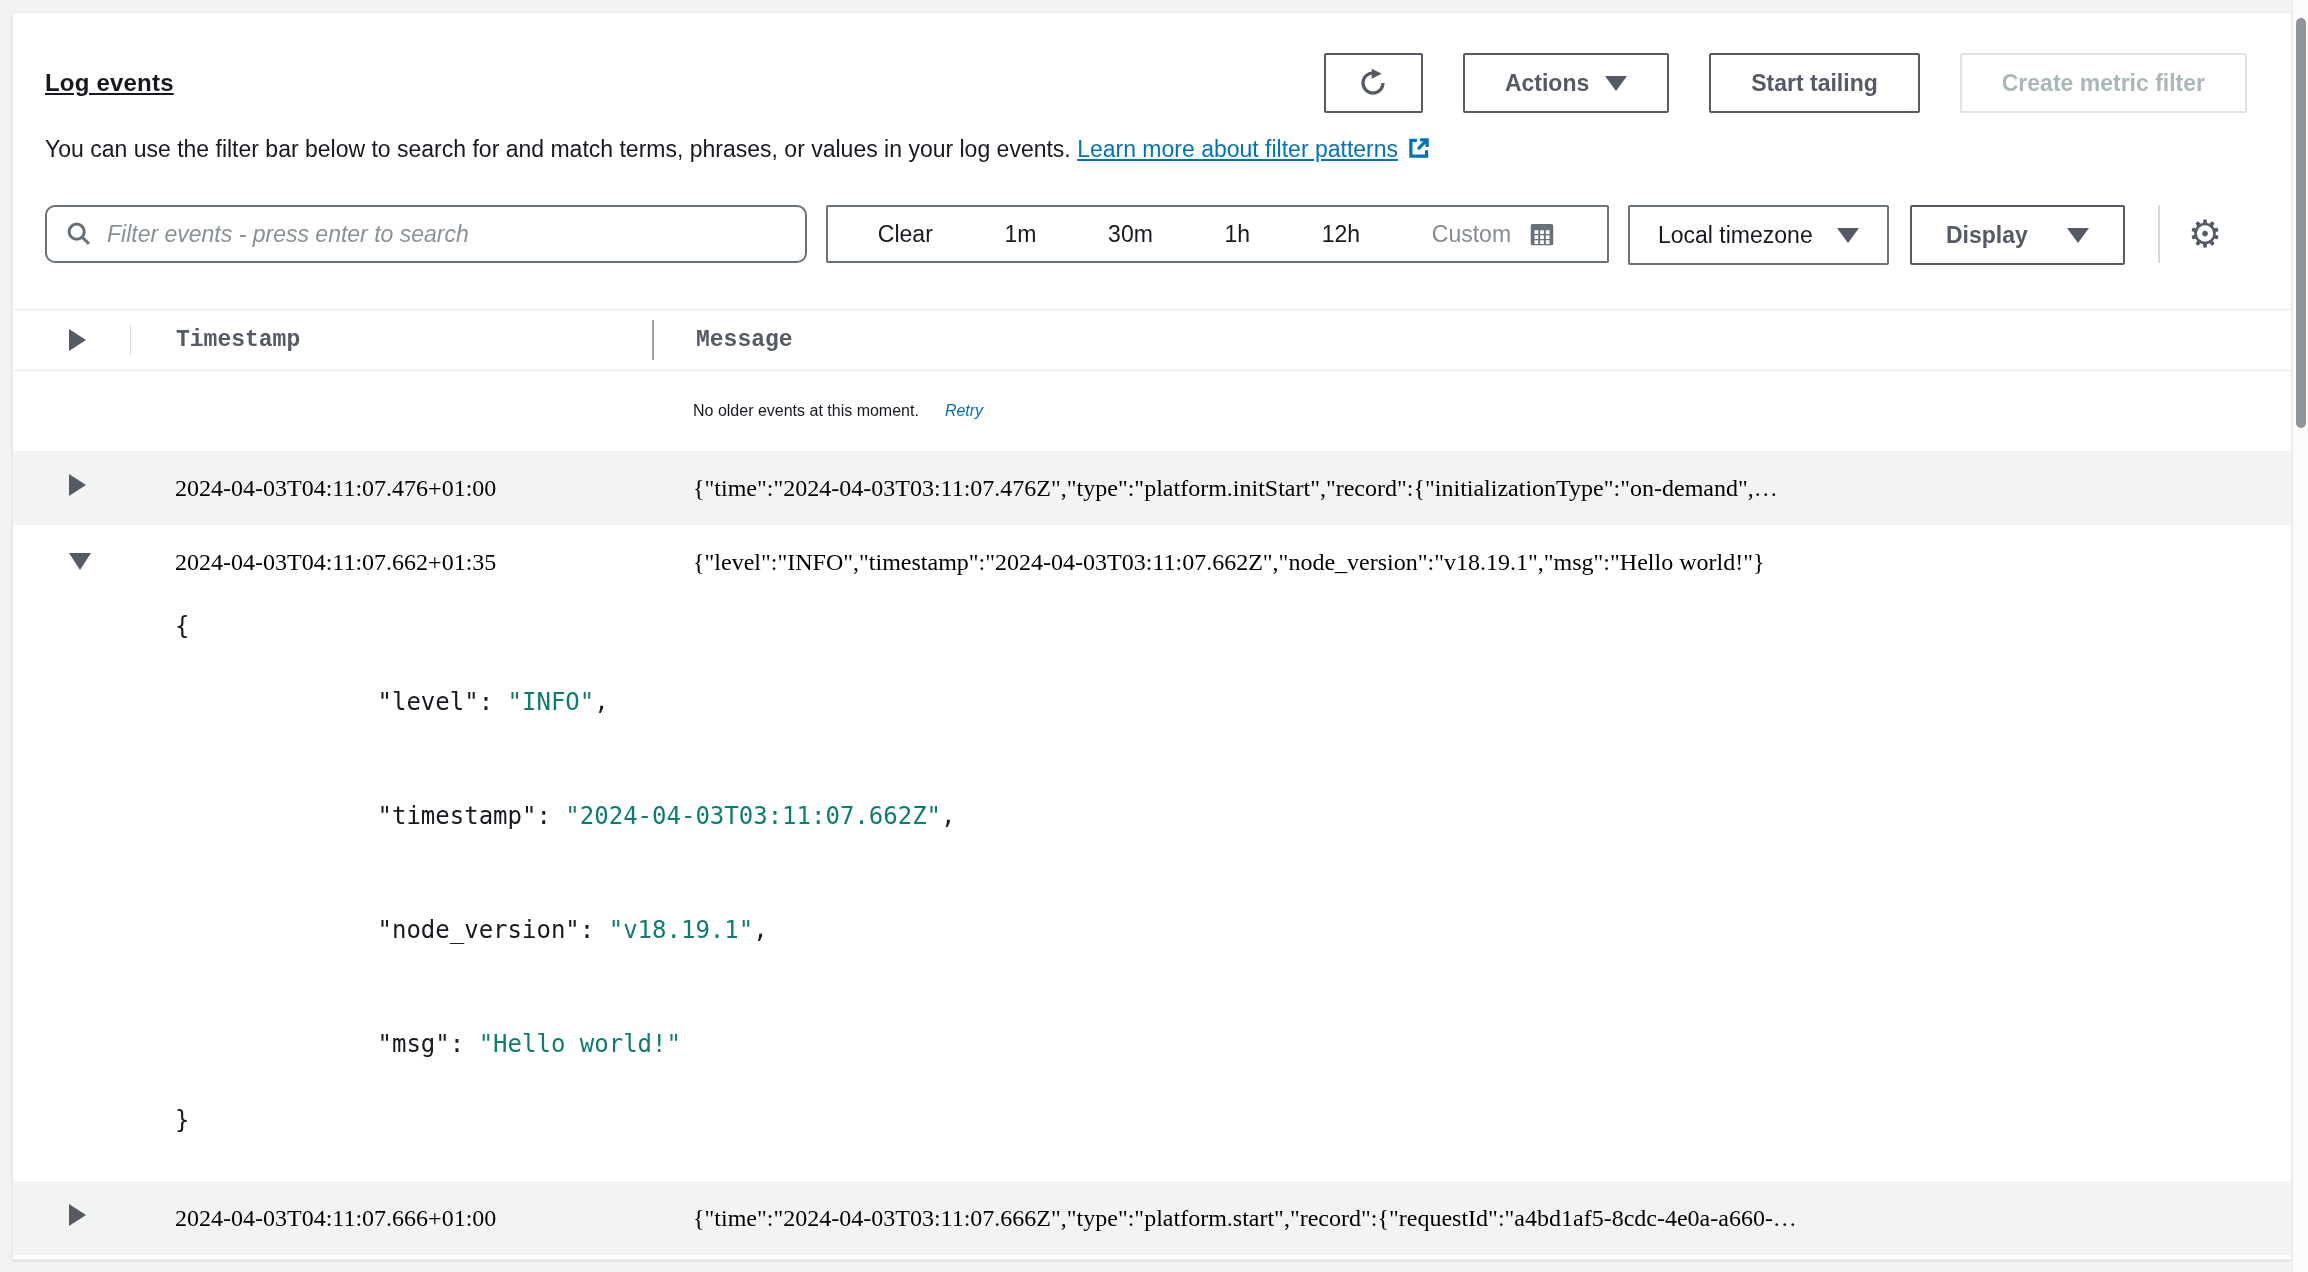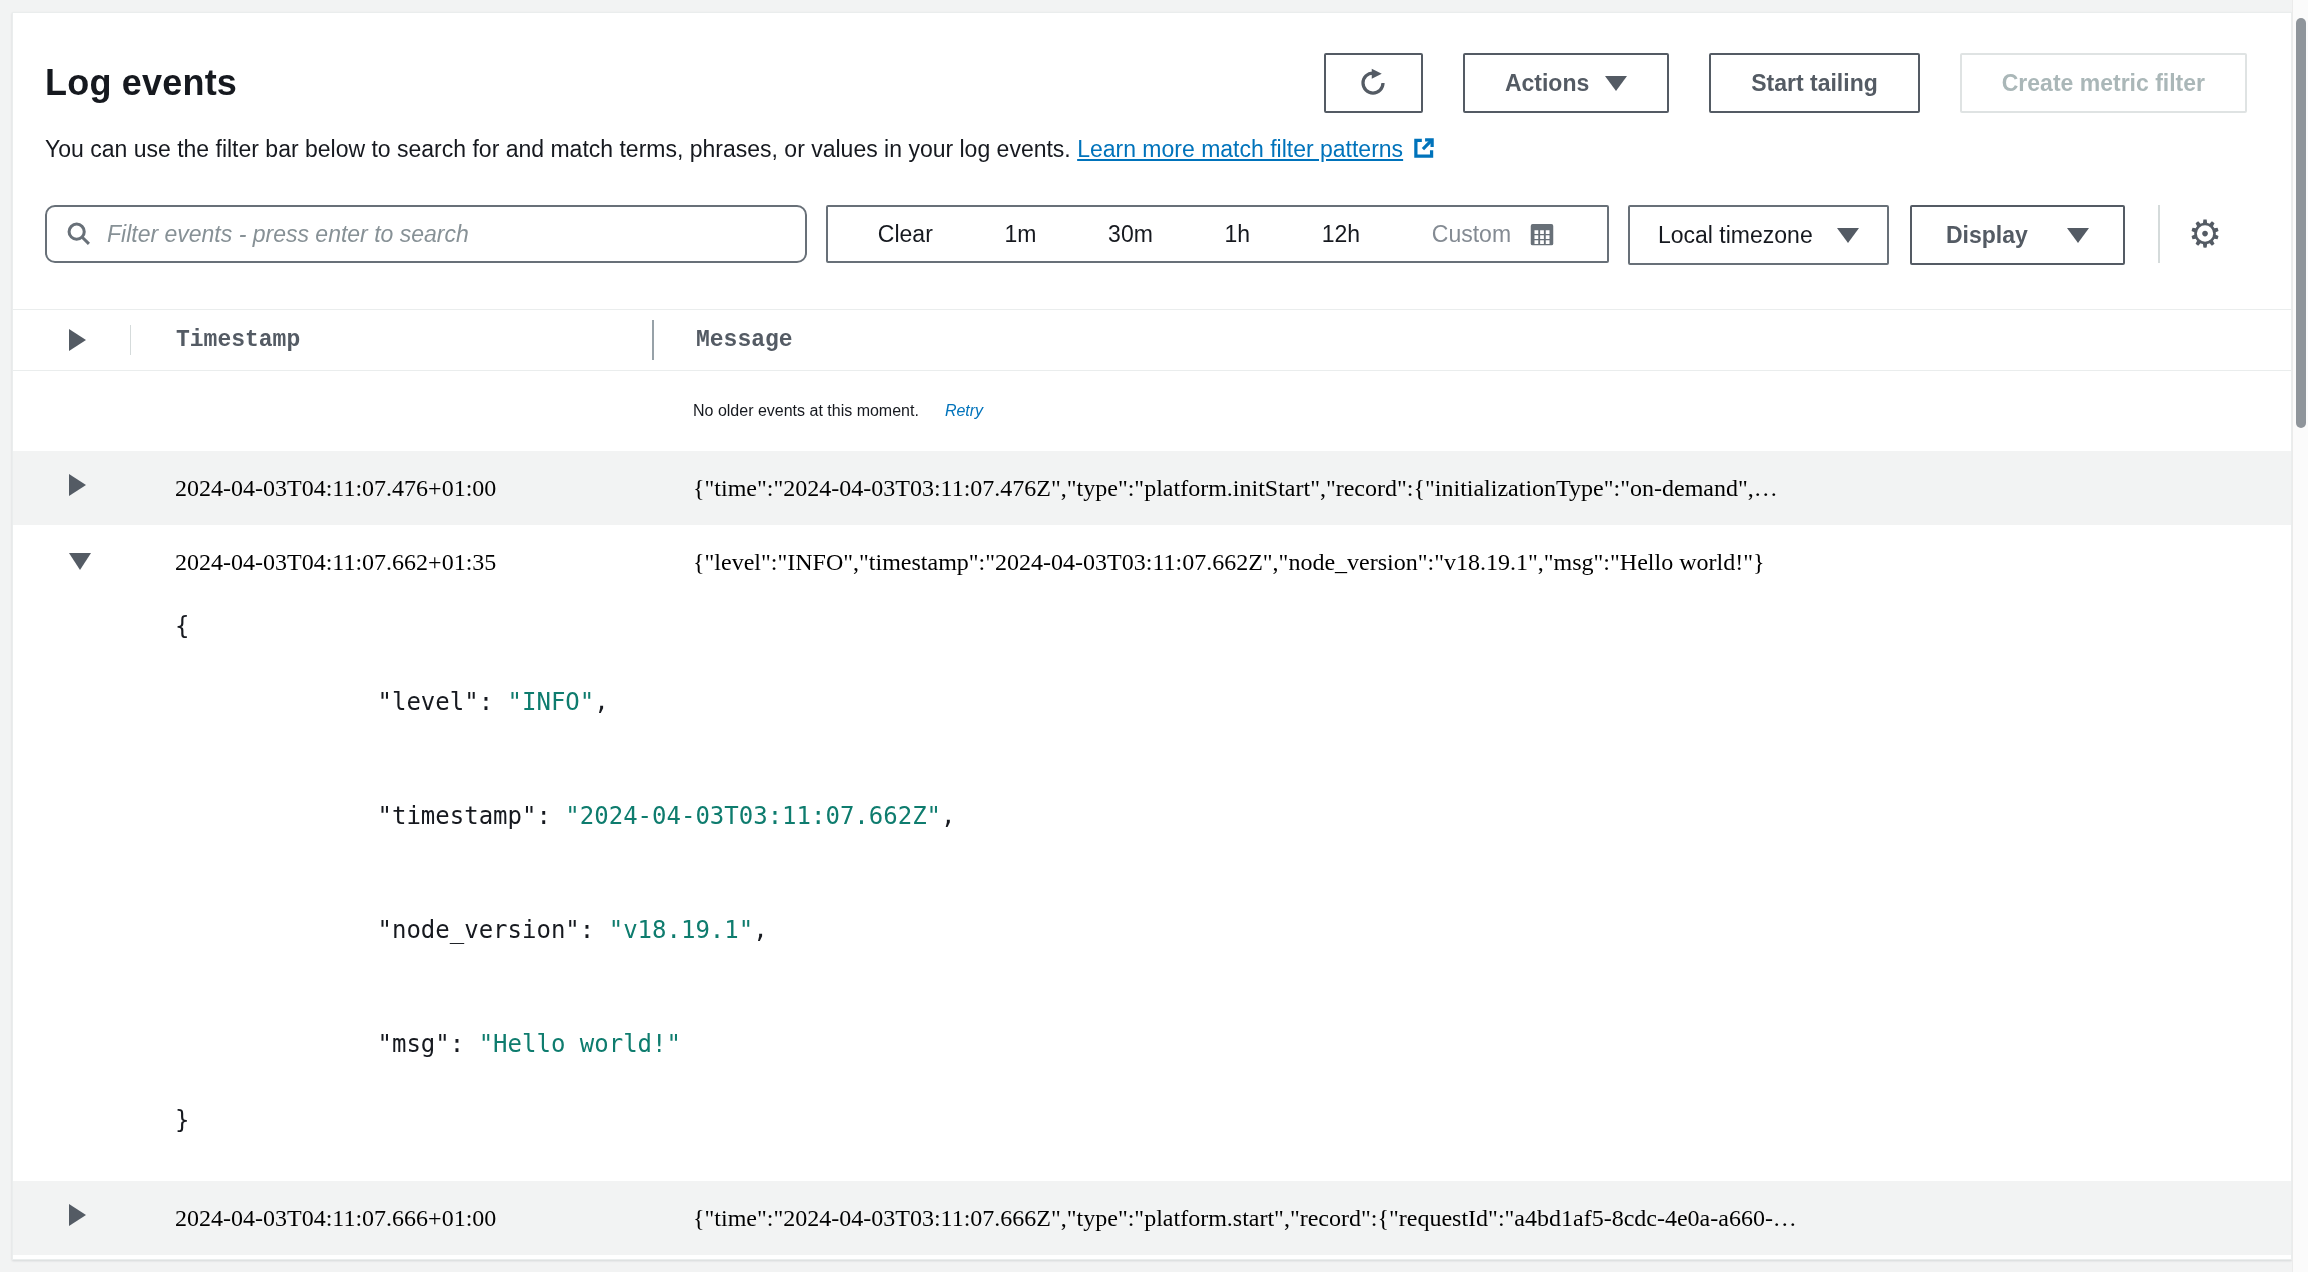--- a/index.html
+++ b/index.html
@@ -11,21 +11,21 @@
     position:relative;
   }
   .card {
     position:absolute; left:12px; top:12px; width:2280px; height:1248px;
     background:#ffffff; border:1px solid #eaeded;
     box-shadow:0 1px 2px rgba(0,28,36,.12);
     overflow:hidden;
   }
   
   .top-row { margin:40px 44px 0 32px; height:60px; display:flex; align-items:center; justify-content:space-between; }
-  .page-title { font-size:36px; font-weight:700; letter-spacing:.2px; }
+  .page-title { font-size:24px; font-weight:700; letter-spacing:.2px;text-decoration:underline; }
   .top-buttons { display:flex; gap:40px; align-items:center; }
   .btn {
     height:60px; background:#fff; border:2px solid #545b64; border-radius:2px;
     color:#545b64; font-weight:700; font-size:23px; font-family:inherit;
     display:flex; align-items:center; justify-content:center; gap:16px;
     padding:0 40px; cursor:pointer; white-space:nowrap;
   }
   .btn.icon-only { width:99px; padding:0; }
   .btn.disabled { border-color:#dfe3e3; color:#aab7b8; cursor:default; }
   .caret-down {
@@ -125,21 +125,21 @@
         <span>Start tailing</span>
       </button>
       <button class="btn disabled">
         <span>Create metric filter</span>
       </button>
     </div>
   </div>
 
   <div class="desc-row">
     <span>You can use the filter bar below to search for and match terms, phrases, or values in your log events.</span>
-    <span class="link"><span>Learn more match filter patterns</span><span class="ext-icon"><svg width="26" height="26" viewBox="0 0 24 24" fill="none">
+    <span class="link"><span>Learn more about filter patterns</span><span class="ext-icon"><svg width="26" height="26" viewBox="0 0 24 24" fill="none">
             <path d="M10 5H4.5v14.5H19V14" stroke="#0073bb" stroke-width="3"></path>
             <path d="M13 4.5h6.5V11" stroke="#0073bb" stroke-width="3"></path>
             <path d="M19.2 4.8 11 13" stroke="#0073bb" stroke-width="3"></path>
           </svg></span></span>
   </div>
 
   <div class="filter-row">
     <div class="search-box">
       <span>
         <svg width="28" height="28" viewBox="0 0 24 24" fill="none">

